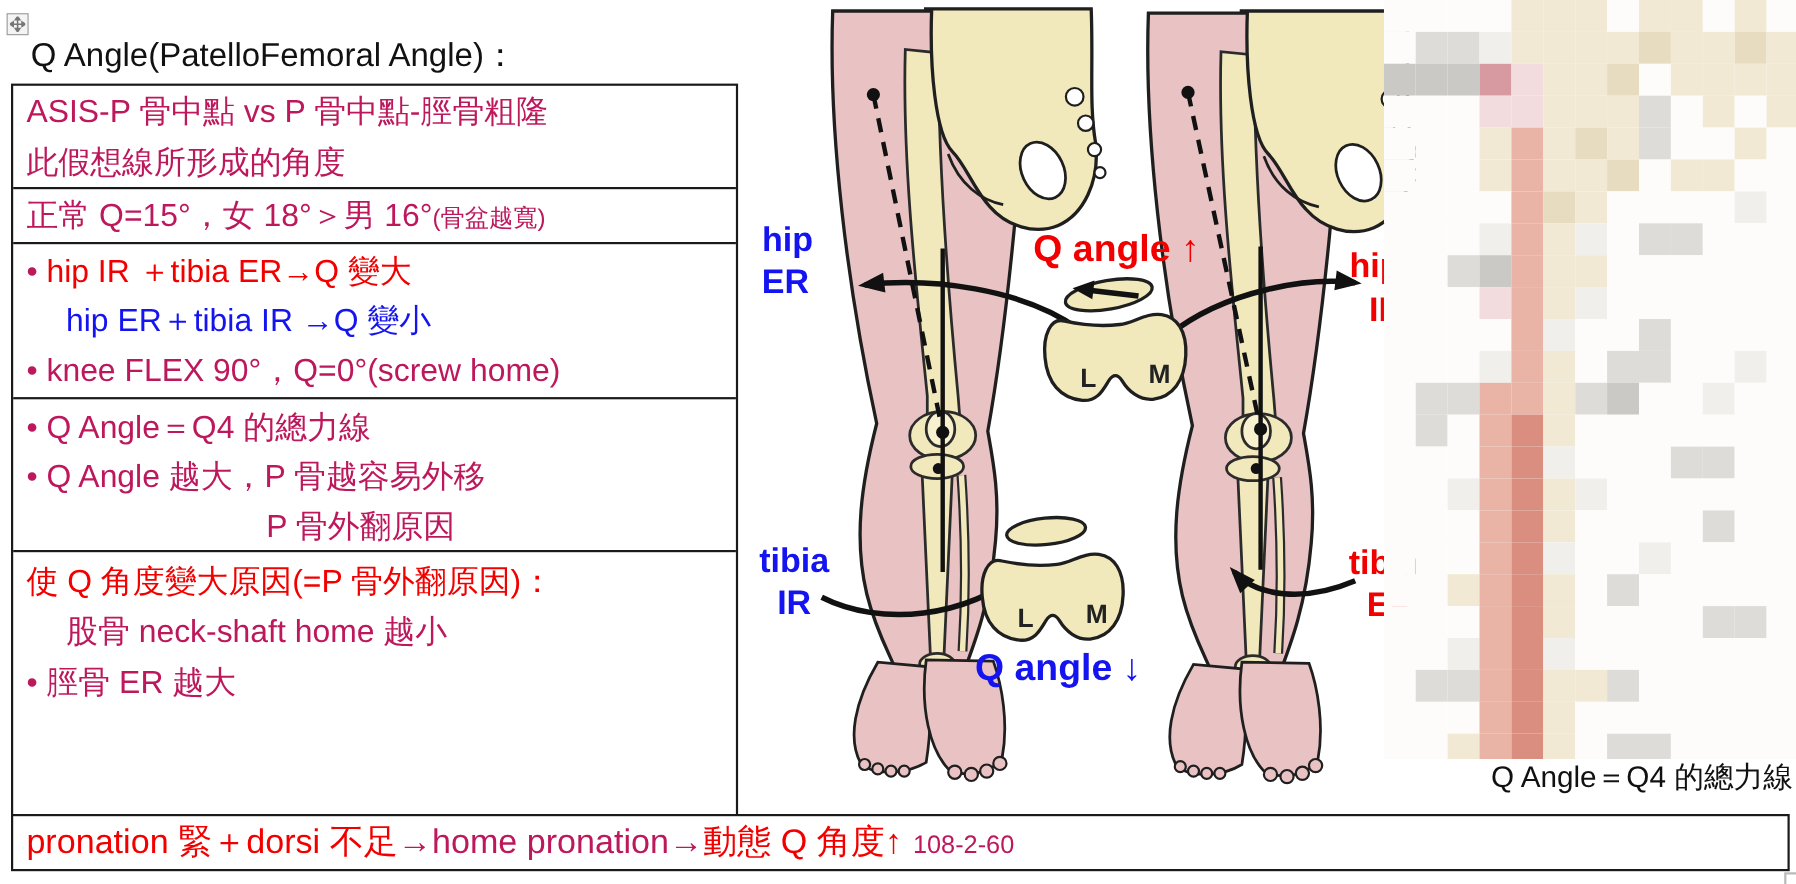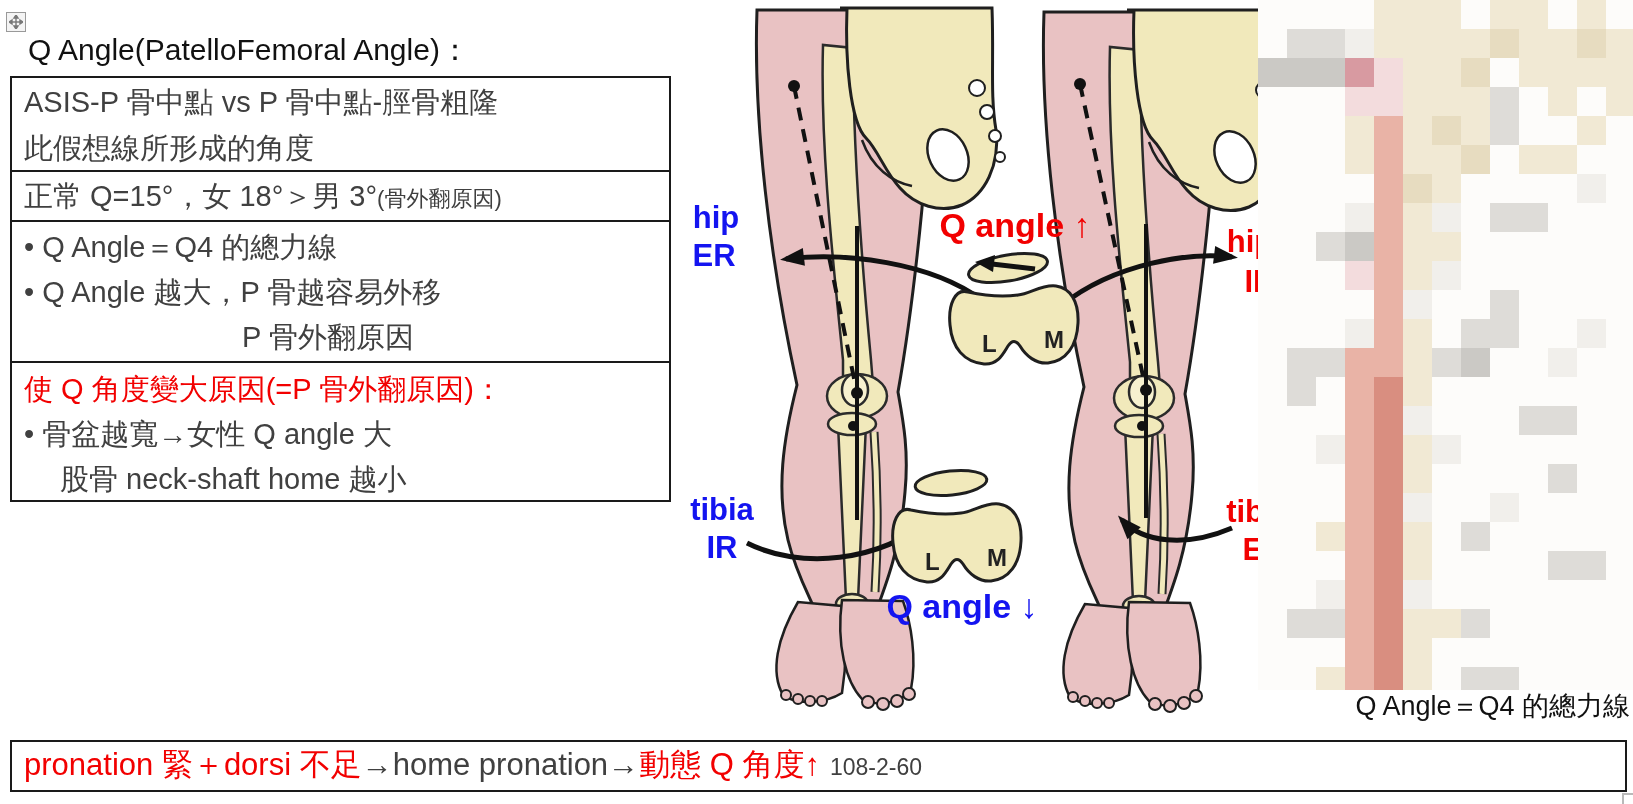--- a/index.html
+++ b/index.html
@@ -15,21 +15,21 @@
   .t-row{box-sizing:border-box;border-top:2px solid #1a1a1a;padding:1px 4px 0 12px;
          font-size:29px;line-height:45px;overflow:hidden;white-space:nowrap;}
   .t-row:first-child{border-top:none;line-height:46px;height:92px;}
   .t-row:nth-child(2){height:50px;line-height:47px;}
   .t-row:nth-child(3){height:141px;padding-top:3px;}
   .t-row:nth-child(4){height:139px;padding-top:4px;}
   .t-row:nth-child(5){height:240px;padding-top:4px;line-height:46px;}
   .t-line{white-space:nowrap;}
   .i1{padding-left:36px;}
   .i2{padding-left:218px;}
-  .c-k{color:#404040;}
+  .c-k{color:#be185d;}
   .c-r{color:#f20000;}
   .c-b{color:#1414f0;}
   .sm{font-size:22px;}
 
   
   .footer{position:absolute;left:10px;top:740px;width:1617px;height:52px;border:2px solid #1a1a1a;
           box-sizing:border-box;background:#fff;font-size:31px;line-height:44px;
           padding:1px 0 0 12px;white-space:nowrap;}
   .footer .sm{font-size:23px;margin-left:10px;}
 
@@ -72,30 +72,34 @@
   </div>
 
   <div class="title">Q Angle(PatelloFemoral Angle)：</div>
 
   <div class="qtable" id="qtable">
       <div class="t-row">
         <div class="t-line"><span class="c-k">ASIS-P 骨中點 vs P 骨中點-脛骨粗隆</span></div>
         <div class="t-line"><span class="c-k">此假想線所形成的角度</span></div>
       </div>
       <div class="t-row">
-        <div class="t-line"><span class="c-k">正常 Q=15°，女 18°＞男 3°</span><span class="c-k sm">(骨外翻原因)</span></div>
+        <div class="t-line"><span class="c-k">正常 Q=15°，女 18°＞男 16°</span><span class="c-k sm">(骨盆越寬)</span></div>
+      </div>
+      <div class="t-row">
+        <div class="t-line"><span class="c-k">• </span><span class="c-r">hip IR ＋tibia ER→Q 變大</span></div>
+        <div class="t-line i1"><span class="c-b">hip ER＋tibia IR →Q 變小</span></div>
+        <div class="t-line"><span class="c-k">• </span><span class="c-k">knee FLEX 90°，Q=0°(screw home)</span></div>
       </div>
       <div class="t-row">
         <div class="t-line"><span class="c-k">• </span><span class="c-k">Q Angle＝Q4 的總力線</span></div>
         <div class="t-line"><span class="c-k">• </span><span class="c-k">Q Angle 越大，P 骨越容易外移</span></div>
         <div class="t-line i2"><span class="c-k">P 骨外翻原因</span></div>
       </div>
       <div class="t-row">
         <div class="t-line"><span class="c-r">使 Q 角度變大原因(=P 骨外翻原因)：</span></div>
-        <div class="t-line"><span class="c-k">• </span><span class="c-k">骨盆越寬→女性 Q angle 大</span></div>
         <div class="t-line i1"><span class="c-k">股骨 neck-shaft home 越小</span></div>
         <div class="t-line"><span class="c-k">• </span><span class="c-k">脛骨 ER 越大</span></div>
       </div>
     </div>
 
   <div class="footer" id="footer"><span class="c-r">pronation 緊＋dorsi 不足</span><span class="c-k">→home pronation→</span><span class="c-r">動態 Q 角度↑</span><span class="c-k sm">108-2-60</span></div>
 
   <svg class="fig" width="1633" height="804" viewBox="0 0 1633 804">
     <defs>
       <marker id="ah" markerUnits="userSpaceOnUse" markerWidth="30" markerHeight="30" refX="20" refY="11" orient="auto">

